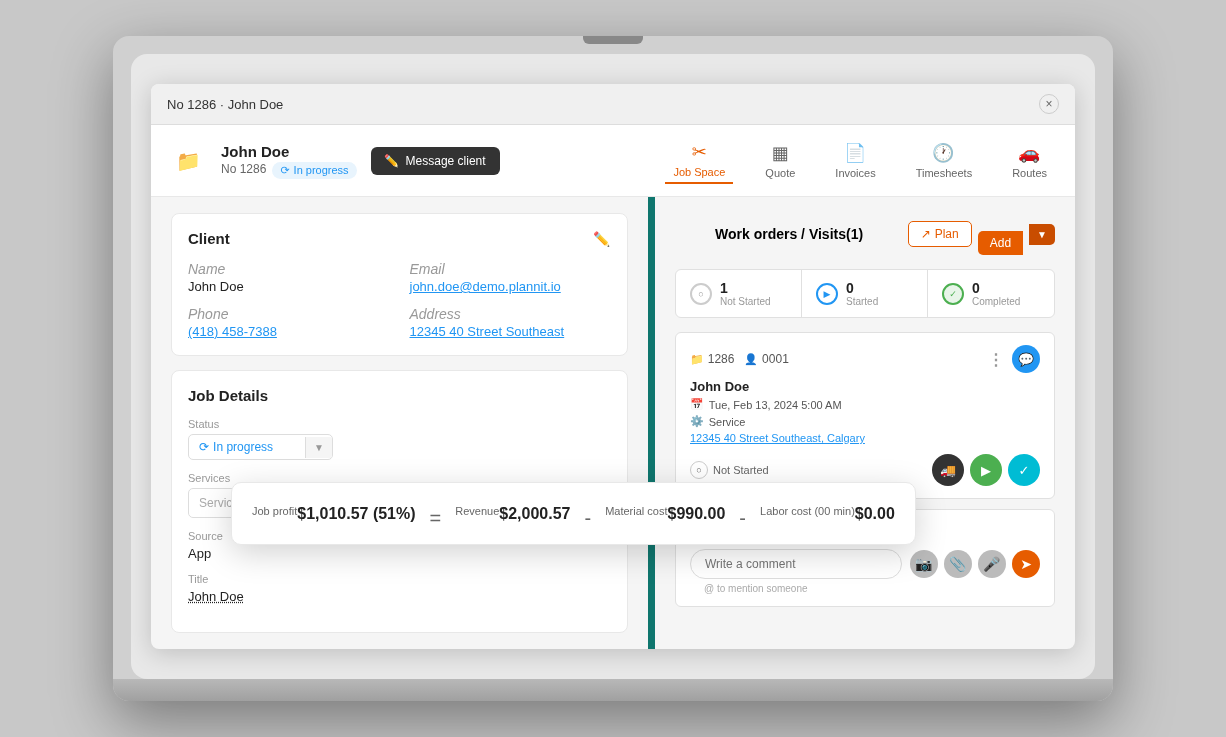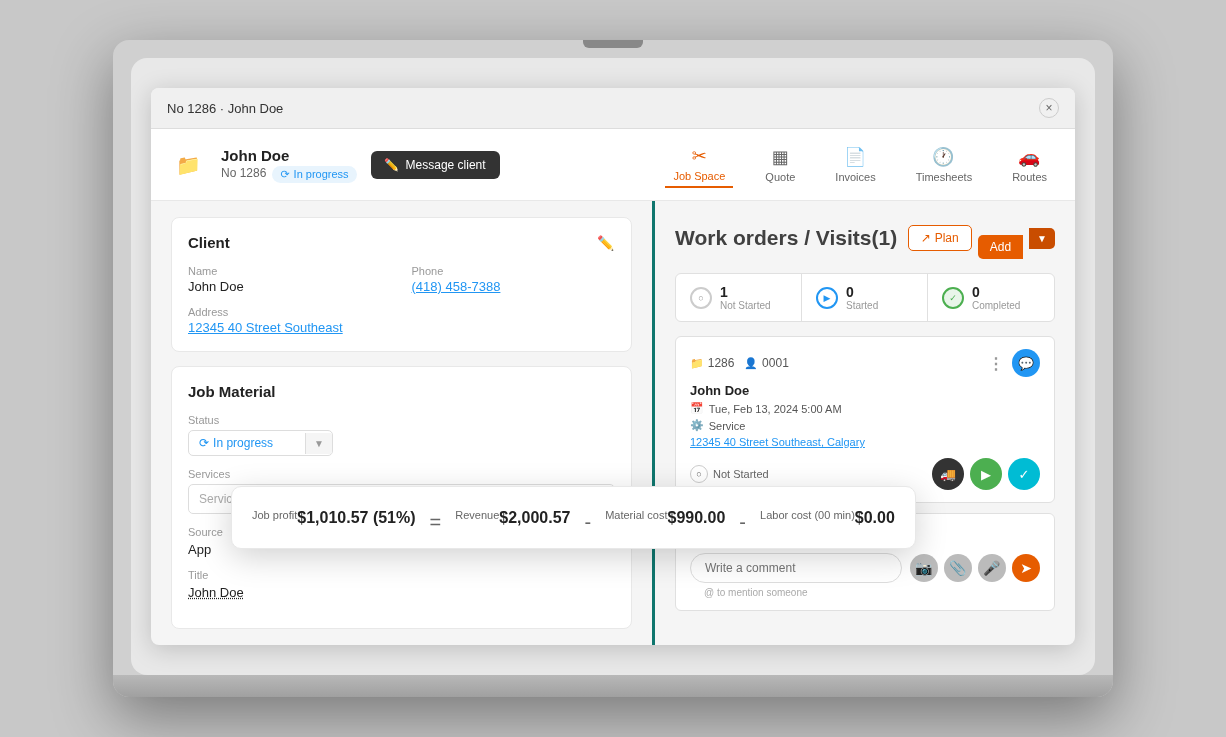--- a/index.html
+++ b/index.html
@@ -169,21 +169,21 @@
     
     .modal-body {
       display: flex;
       gap: 0;
     }
     
     
     .left-panel {
       flex: 1;
       padding: 16px 20px;
-      border-right: 3px solid #0f766e;
+      border-right: 7px solid #0f766e;
     }
     .section-card {
       background: #fff;
       border: 1px solid #e8e8e8;
       border-radius: 8px;
       padding: 16px;
       margin-bottom: 14px;
     }
     .section-header {
       display: flex;
@@ -200,23 +200,24 @@
       color: #999;
       cursor: pointer;
       font-size: 14px;
     }
     .field-grid {
       display: grid;
       grid-template-columns: 1fr 1fr;
       gap: 12px 20px;
     }
     .field-label {
-      font-size: 11px;
+      font-size: 14px;
       color: #999;
       margin-bottom: 2px;
+      font-style: italic;
     }
     .field-value {
       font-size: 13px;
       color: #222;
     }
     .field-value.link {
       color: #2196F3;
       text-decoration: underline;
       cursor: pointer;
     }
@@ -288,23 +289,24 @@
       padding: 16px 20px;
       flex-shrink: 0;
     }
     .work-orders-header {
       display: flex;
       align-items: center;
       justify-content: space-between;
       margin-bottom: 14px;
     }
     .work-orders-title {
-      font-size: 21px;
+      font-size: 14px;
       font-weight: 600;
-      color: #404040;
+      color: #000000;
+      margin-left: 40px;
     }
     .work-orders-actions {
       display: flex;
       gap: 6px;
       align-items: center;
     }
     .plan-btn {
       background: #fff;
       color: #e65c00;
       border: 1.5px solid #e65c00;
@@ -667,33 +669,37 @@
             <div class="section-header">
               <span class="section-title">Client</span>
               <span class="edit-icon">✏️</span>
             </div>
             <div class="field-grid">
               <div>
                 <div class="field-label">Name</div>
                 <div class="field-value">John Doe</div>
               </div>
               <div>
+                <div class="field-label">Email</div>
+                <div class="field-value link">john.doe@demo.plannit.io</div>
+              </div>
+              <div>
                 <div class="field-label">Phone</div>
                 <div class="field-value link">(418) 458-7388</div>
               </div>
               <div>
                 <div class="field-label">Address</div>
                 <div class="field-value link">12345 40 Street Southeast</div>
               </div>
             </div>
           </div>
 
           <div class="job-details-section">
             <div class="section-header">
-              <span class="section-title">Job Material</span>
+              <span class="section-title">Job Details</span>
             </div>
             <div class="form-field">
               <div class="form-label">Status</div>
               <div class="select-wrapper">
                 <div class="select-inner">
                   <span style="color:#2196F3;">⟳</span>
                   <span style="color:#2196F3;">In progress</span>
                 </div>
                 <div class="select-arrow">▼</div>
               </div>

